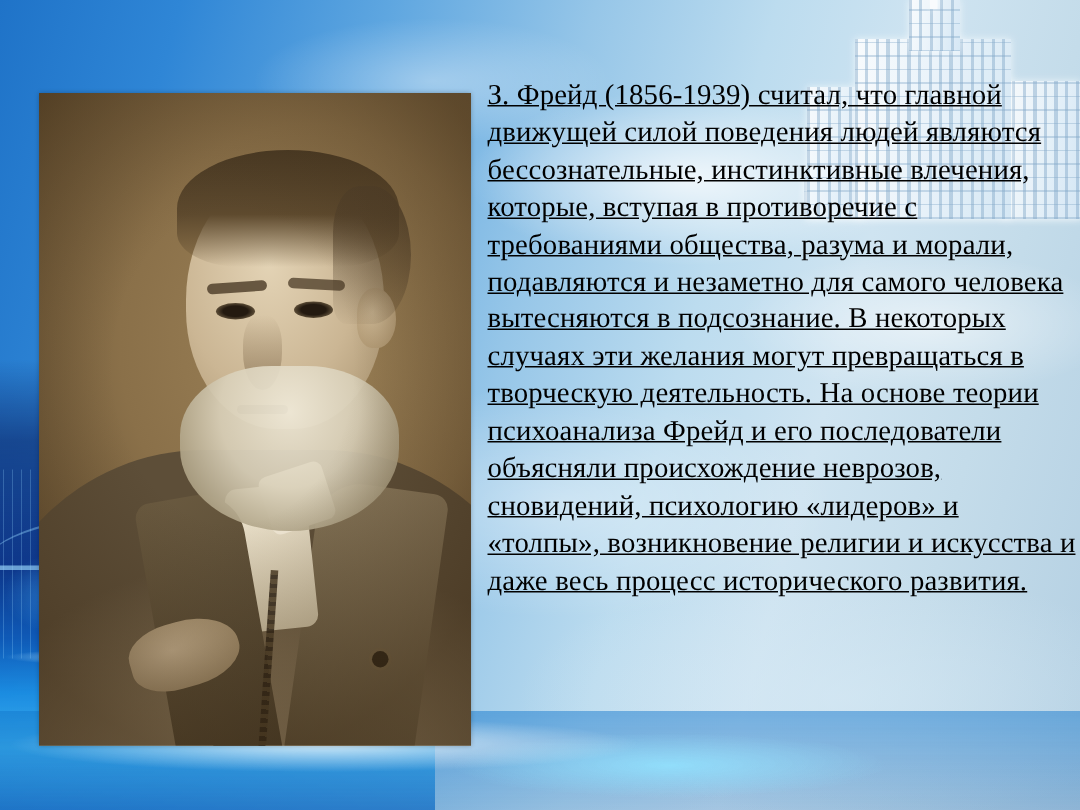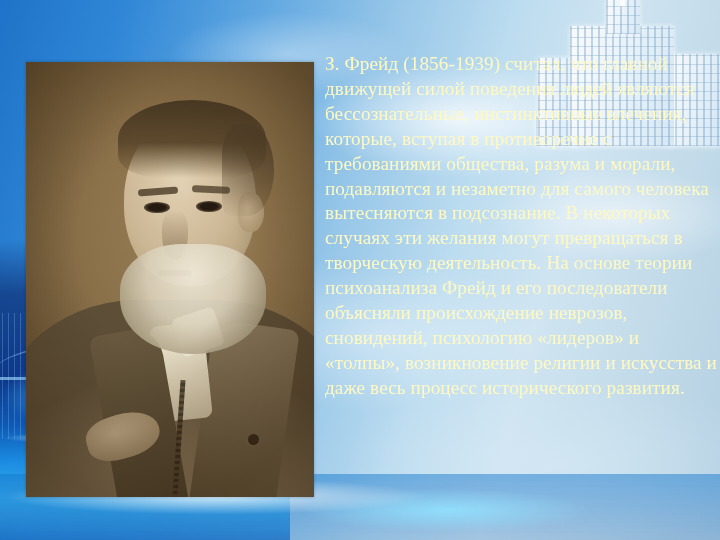--- a/index.html
+++ b/index.html
@@ -230,26 +230,27 @@
     opacity: .92;
   }
   .ph-mouth { left: 132px; top: 208px; width: 34px; height: 6px;
               background: #5c4a31; border-radius: 4px; opacity:.6; }
 
   
   #body-text {
     position: absolute;
     left: 325px; top: 52px;
     width: 392px;
-    color: #fef9c3;
+    color: #000000;
     font-size: 19.2px;
     line-height: 24.9px;
     letter-spacing: .1px;
     white-space: pre-line;
     text-rendering: optimizeLegibility;
+    text-decoration: underline;
   }
 </style>
 </head>
 <body>
 
 <div id="slide">
 
   <div class="bg-layer bg-sky"></div>
   <div class="bg-layer bg-clouds"></div>
 

